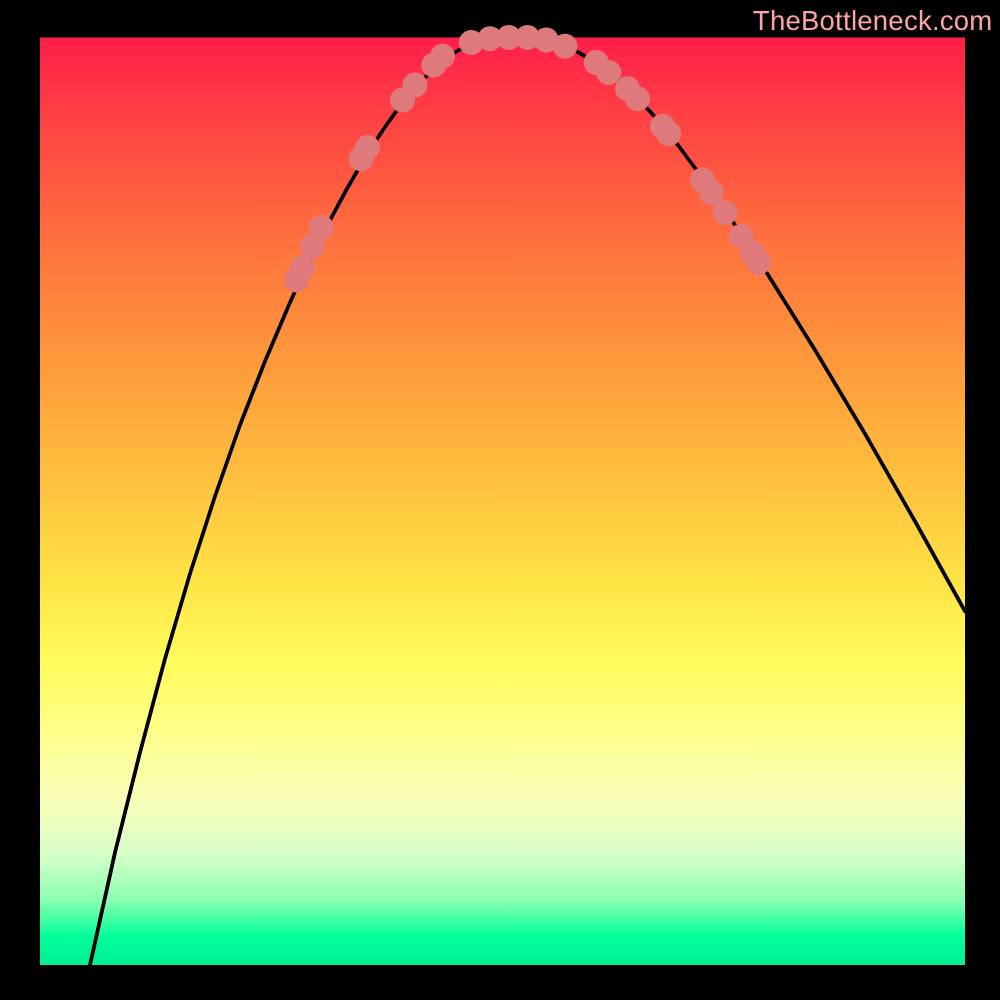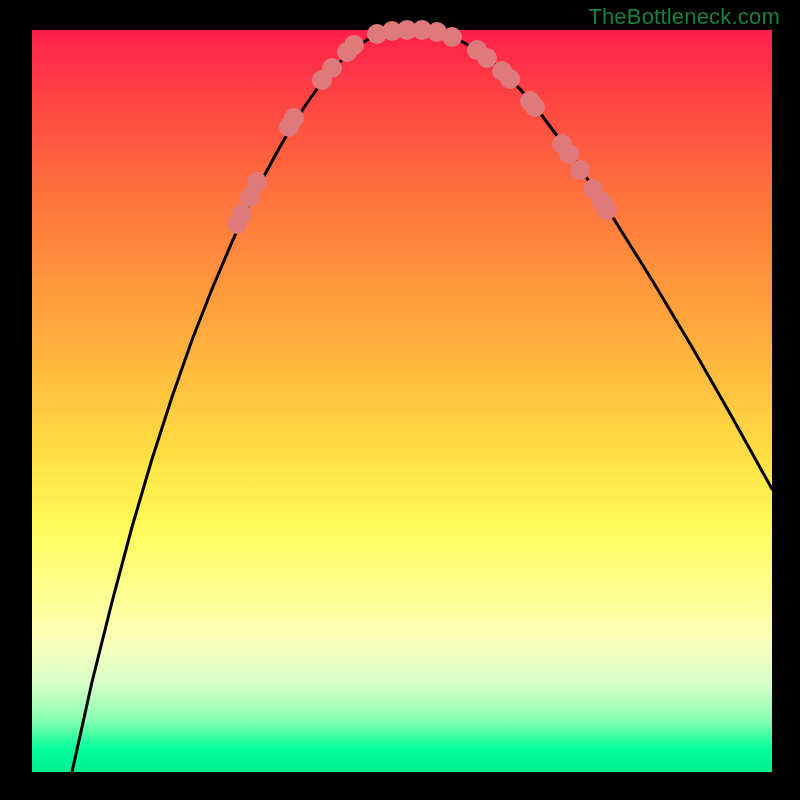--- a/index.html
+++ b/index.html
@@ -33,22 +33,22 @@
       #faffb8 82%,
       #d8ffc8 88%,
       #8affb2 93%,
       #00fe9a 97%,
       #00ee91 100%
     );
   }
   .watermark {
     position: absolute;
     top: 4px;
-    right: 20px;
-    color: #15803d;
+    right: 6px;
+    color: #fca5a5;
     font-size: 22px;
     font-weight: 500;
     letter-spacing: 0.2px;
     user-select: none;
   }
   svg.curve {
     position: absolute;
     left: 0;
     top: 0;
   }

